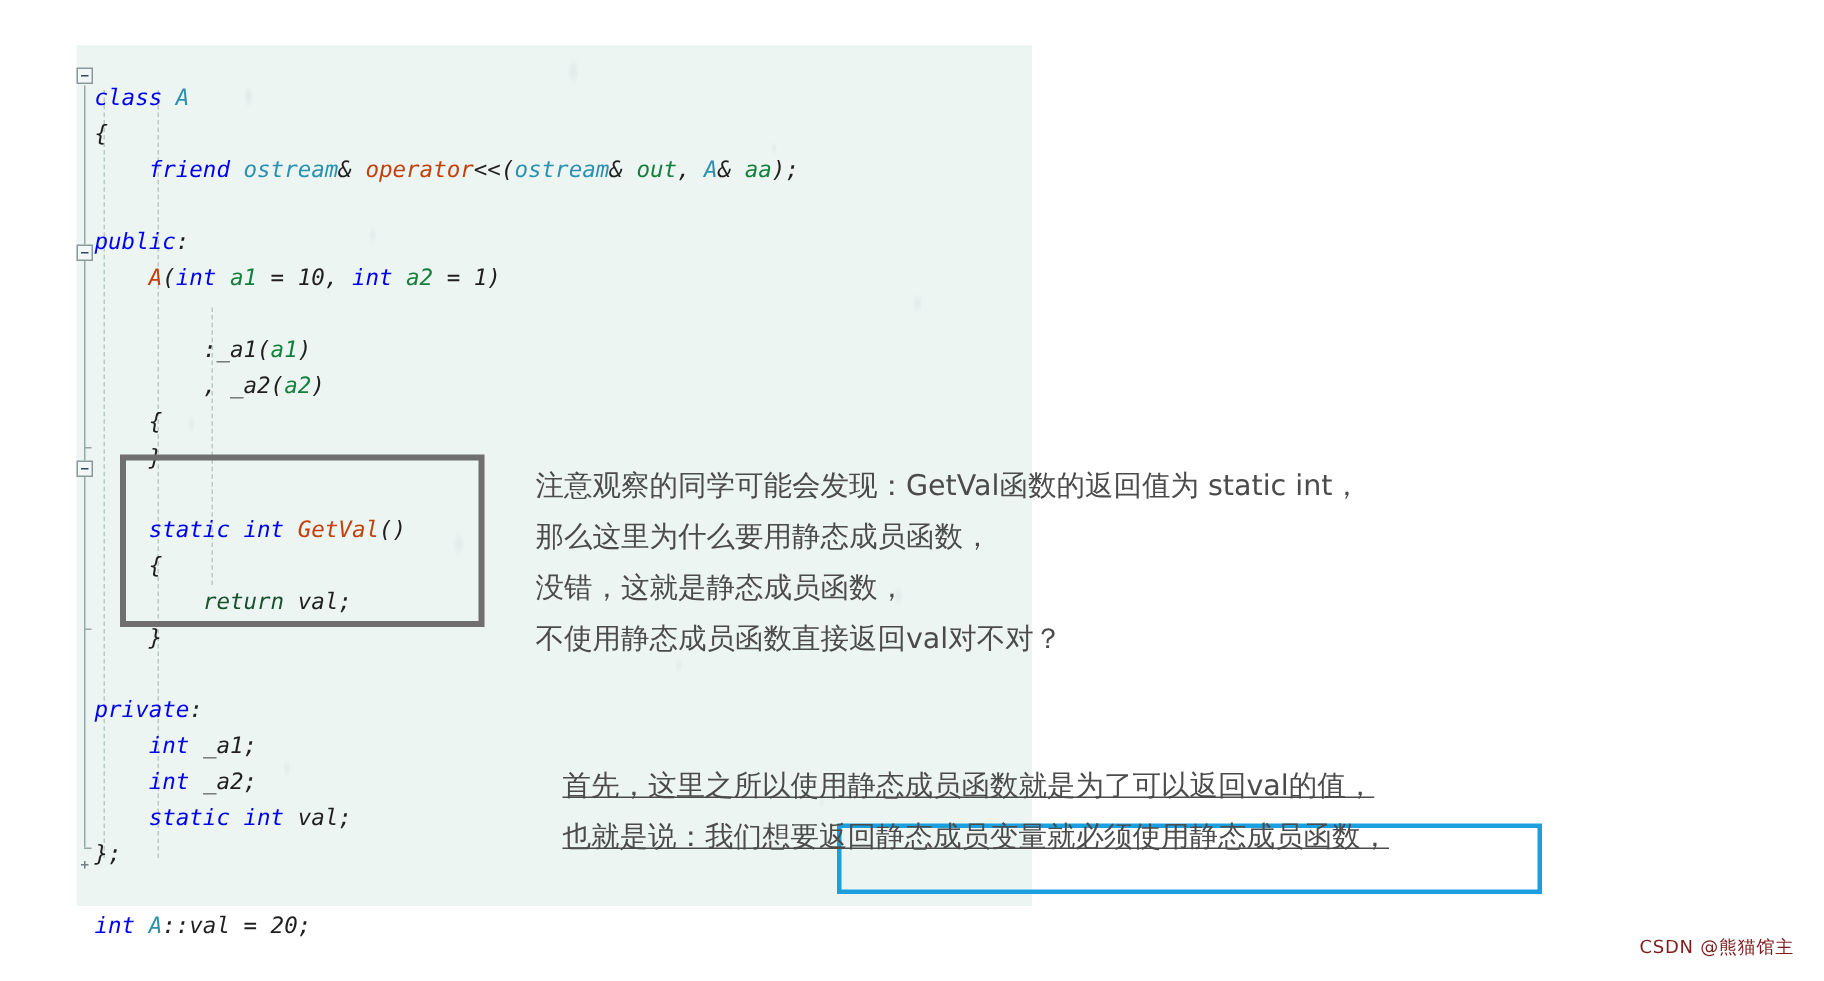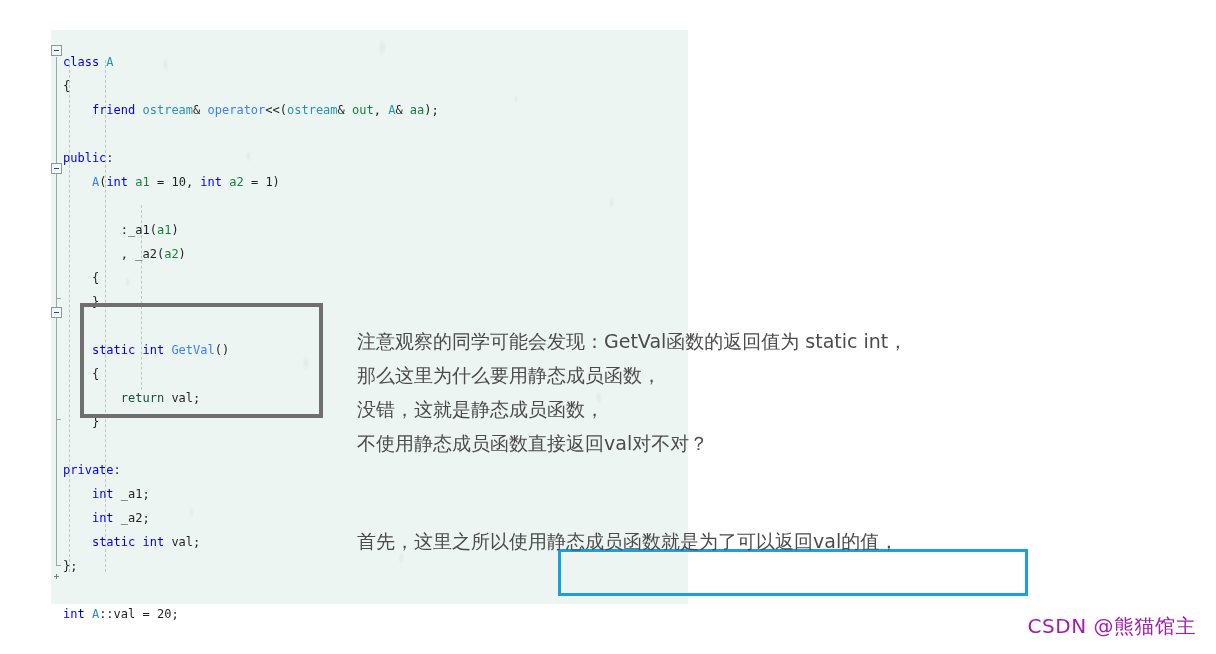--- a/index.html
+++ b/index.html
@@ -101,29 +101,30 @@
     z-index: 3;
   }
 
   
   #code-text {
     position: absolute;
     left: 63px;
     top: 38px;
     z-index: 5;
     font-family: "DejaVu Sans Mono", "Liberation Mono", monospace;
-    font-size: 12px;
+    font-size: 15px;
     line-height: 24px;
     white-space: pre;
     color: #1f1f1f;
+    font-style: italic;
   }
   .ln { display: block; height: 24px; }
   .kw   { color: #0000ee; }          
   .typ  { color: #2b91af; }          
-  .fn   { color: #3b82f6; }          
+  .fn   { color: #c2410c; }          
   .ctl  { color: #14532d; }          
   .id   { color: #15803d; }          
   .pln  { color: #1f1f1f; }          
 
   
   #gray-box {
     position: absolute;
     left: 80px;
     top: 303px;
     width: 243px;
@@ -135,46 +136,45 @@
 
   
   .anno {
     position: absolute;
     font-family: "DejaVu Sans", "Liberation Sans", sans-serif;
     font-size: 19px;
     line-height: 34px;
     color: #4b4b4b;
     white-space: nowrap;
     z-index: 7;
-    margin-top: 17px;
   }
   #anno-block-1 { left: 357px; top: 307px; }
-  #anno-block-2 { left: 357px; top: 507px; }
+  #anno-block-2 { left: 375px; top: 507px; text-decoration: underline; }
   .anno .ln2 { display: block; height: 34px; }
 
   
   #blue-box {
     position: absolute;
     left: 558px;
     top: 549px;
     width: 470px;
     height: 47px;
     border: 3px solid #1b9fde;
     box-sizing: border-box;
     z-index: 6;
   }
 
   
   #watermark {
     position: absolute;
     right: 20px;
     bottom: 14px;
     font-family: "DejaVu Sans", "Liberation Sans", sans-serif;
-    font-size: 20px;
-    color: #a21caf;
+    font-size: 12px;
+    color: #7f1d1d;
     letter-spacing: .5px;
     z-index: 8;
   }
 </style>
 </head>
 <body>
 
 <div id="code-panel"></div>
 
 <div class="indent-guide" style="left:69px; top:60px; height:512px;"></div>
@@ -198,17 +198,18 @@
 
 <div class="anno" id="anno-block-1">
   <span class="ln2">注意观察的同学可能会发现：GetVal函数的返回值为 static int，</span>
   <span class="ln2">那么这里为什么要用静态成员函数，</span>
   <span class="ln2">没错，这就是静态成员函数，</span>
   <span class="ln2">不使用静态成员函数直接返回val对不对？</span>
 </div>
 
 <div class="anno" id="anno-block-2">
   <span class="ln2">首先，这里之所以使用静态成员函数就是为了可以返回val的值，</span>
+  <span class="ln2">也就是说：我们想要返回静态成员变量就必须使用静态成员函数，</span>
 </div>
 
 <div id="blue-box"></div>
 
 <div id="watermark">CSDN @熊猫馆主</div>
 
 </body></html>

